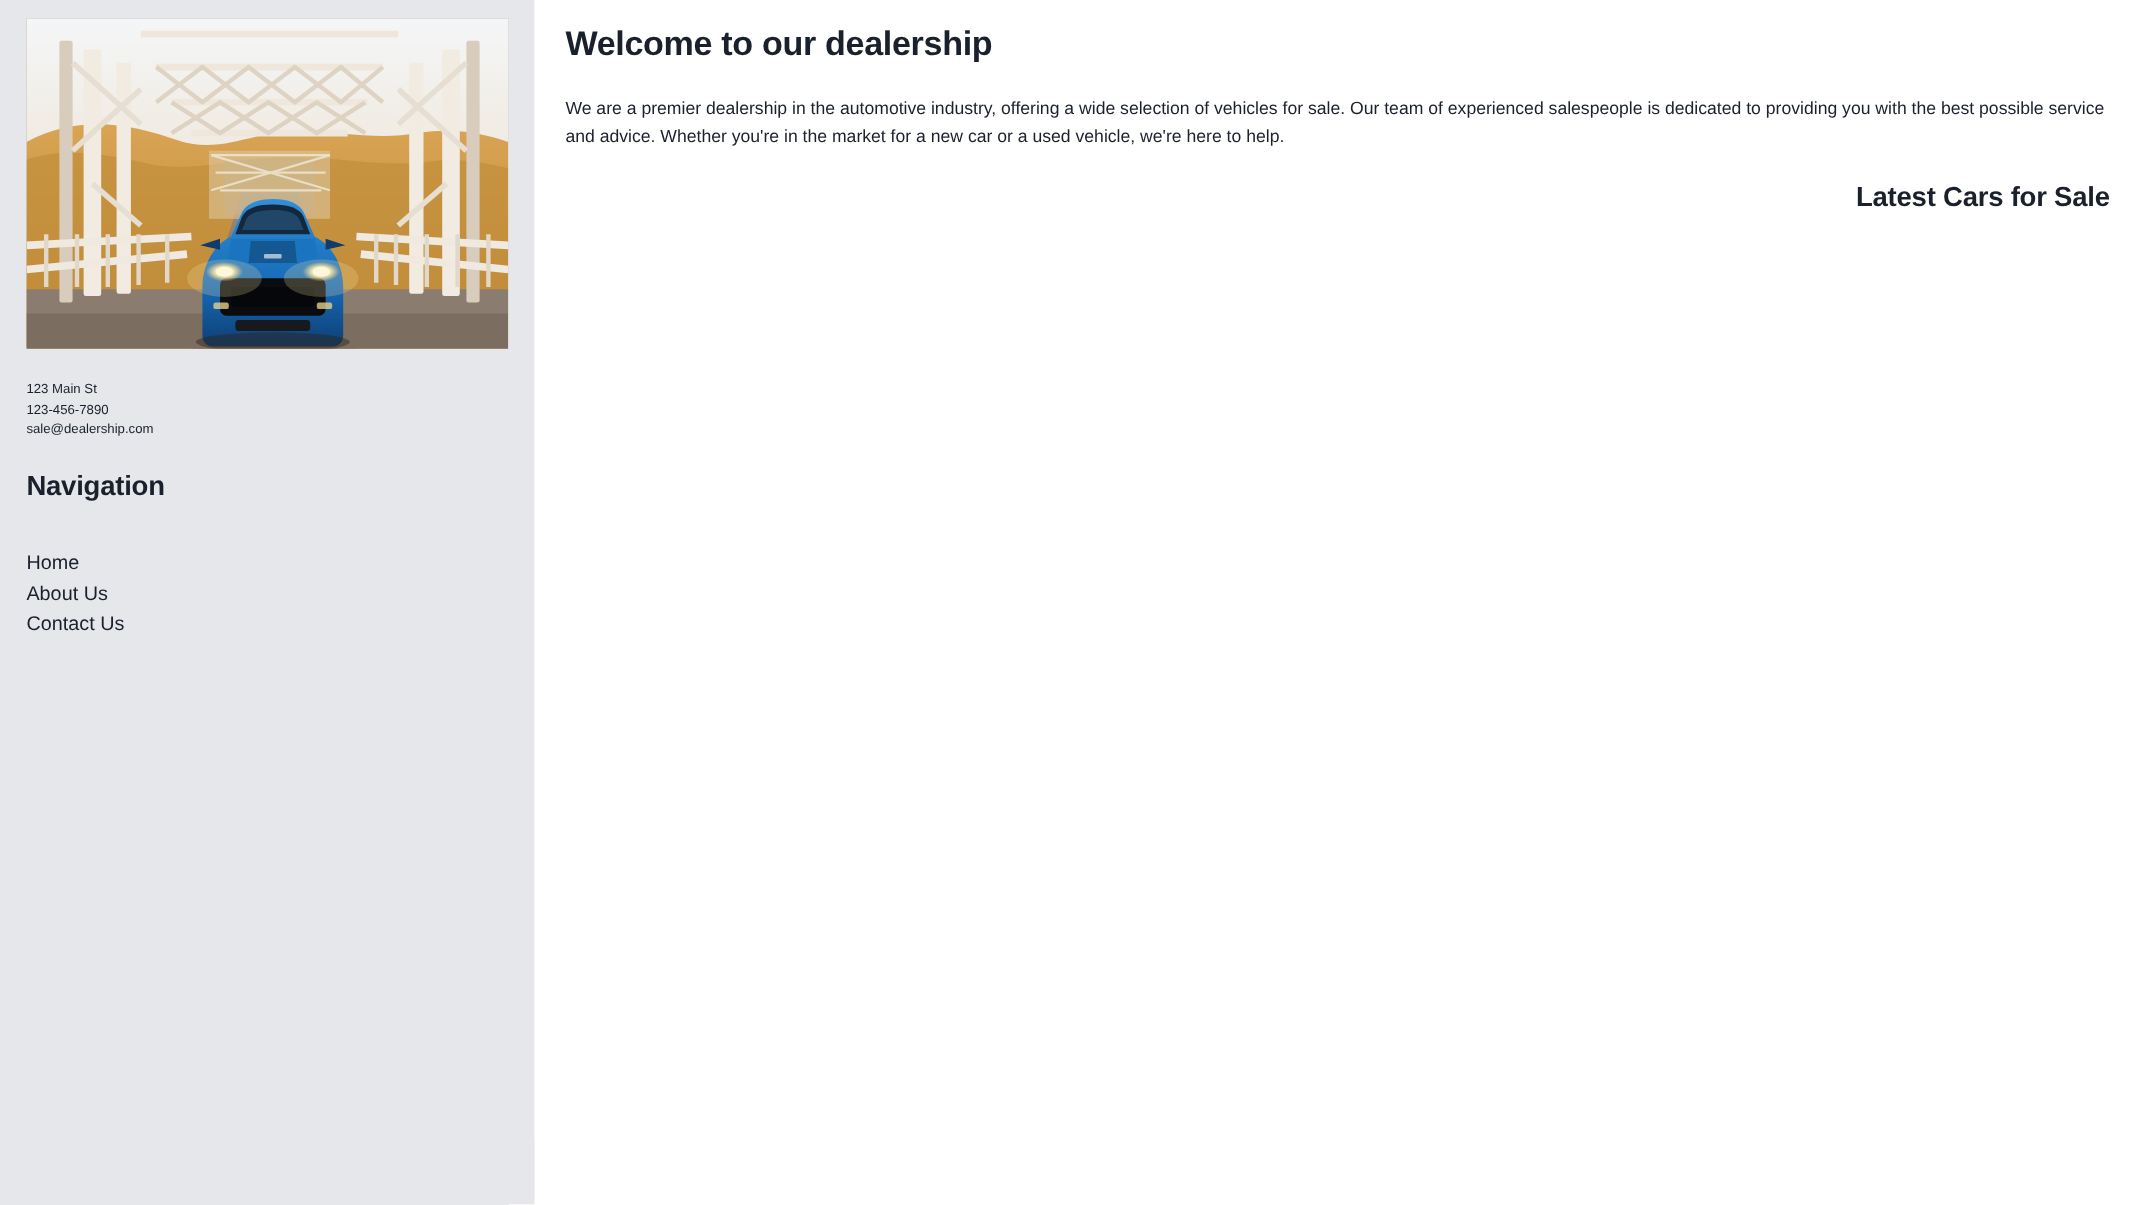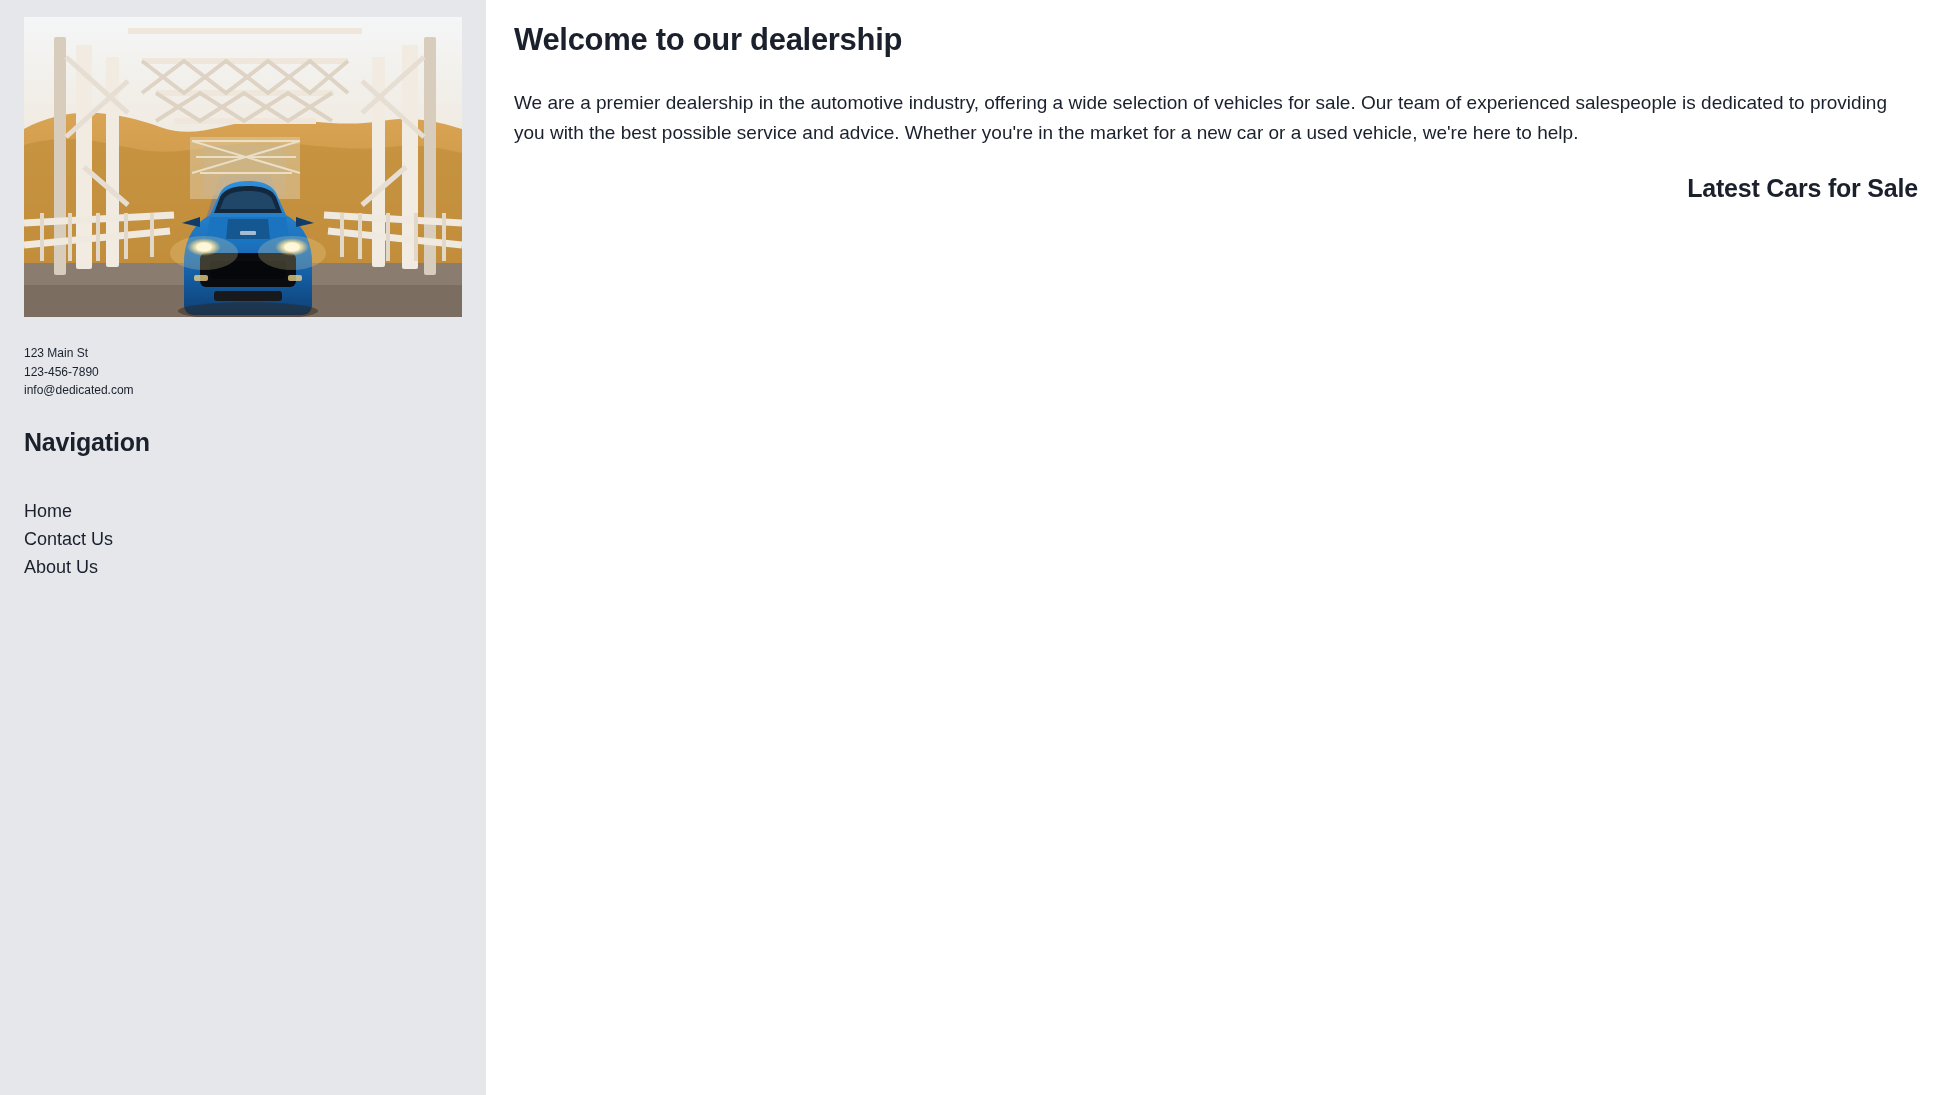--- a/index.html
+++ b/index.html
@@ -91,21 +91,21 @@
   .page-title {
     font-size: 31px;
     font-weight: 700;
     line-height: 1.2;
     color: #1a202c;
     letter-spacing: -0.3px;
   }
 
   .intro-paragraph {
     margin-top: 30px;
-    font-size: 19px;
+    font-size: 16px;
     line-height: 1.55;
     color: #1a202c;
     max-width: 1415px;
   }
 
   .section-title {
     margin-top: 26px;
     font-size: 25px;
     font-weight: 700;
     line-height: 1.25;
@@ -267,34 +267,34 @@
       <ellipse cx="180" cy="236" rx="34" ry="17" fill="#ffe9a8" opacity="0.22"></ellipse>
       <ellipse cx="268" cy="236" rx="34" ry="17" fill="#ffe9a8" opacity="0.22"></ellipse>
 
       <ellipse cx="224" cy="294" rx="70" ry="9" fill="#2e2418" opacity="0.45"></ellipse>
     </svg>
   </div>
 
   <section class="sidebar-section">
     <p class="sidebar-line">123 Main St</p>
     <p class="sidebar-line">123-456-7890</p>
-    <p class="sidebar-line">info@dedicated.com</p>
+    <p class="sidebar-line">sale@dealership.com</p>
   </section>
 
   <nav class="sidebar-section">
     <h2 class="sidebar-heading">Navigation</h2>
     <ul class="nav-list">
       <li>
         <a class="nav-link" href="#">Home</a>
       </li>
       <li>
-        <a class="nav-link" href="#">Contact Us</a>
+        <a class="nav-link" href="#">About Us</a>
       </li>
       <li>
-        <a class="nav-link" href="#">About Us</a>
+        <a class="nav-link" href="#">Contact Us</a>
       </li>
     </ul>
   </nav>
 
 </aside>
 
 <main id="main">
   <h1 class="page-title">Welcome to our dealership</h1>
   <p class="intro-paragraph">We are a premier dealership in the automotive industry, offering a wide selection of vehicles for sale. Our team of experienced salespeople is dedicated to providing you with the best possible service and advice. Whether you're in the market for a new car or a used vehicle, we're here to help.</p>
   <h2 class="section-title">Latest Cars for Sale</h2>

